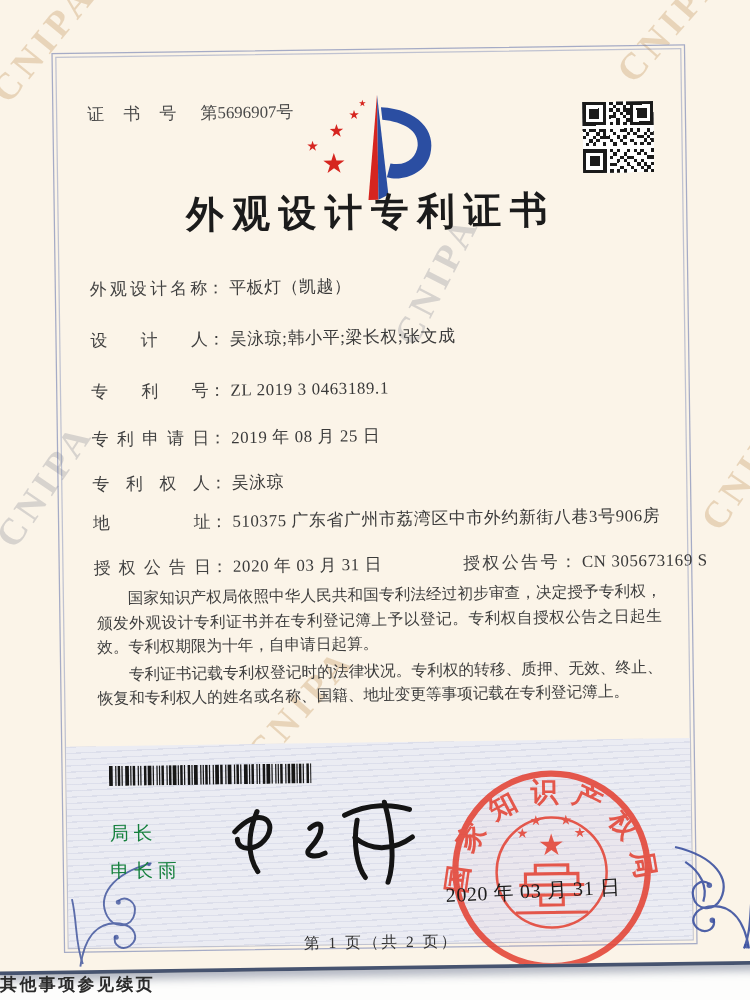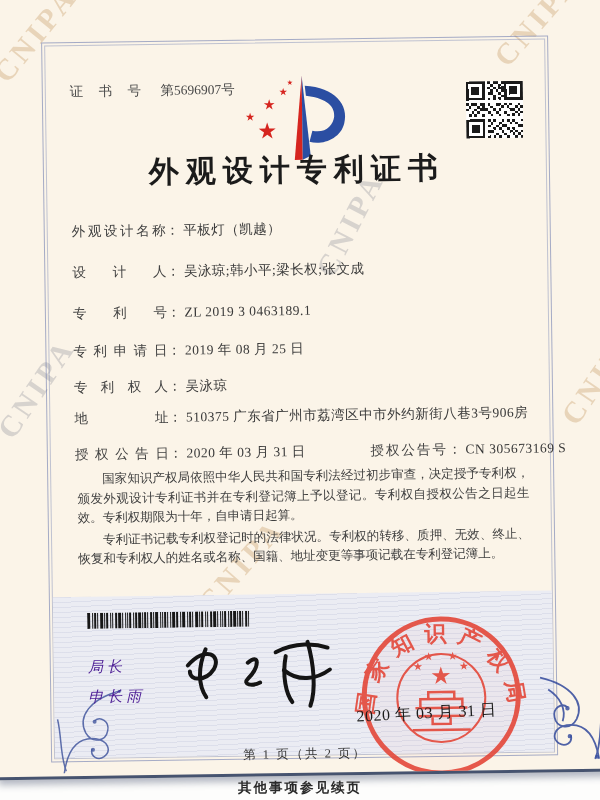--- a/index.html
+++ b/index.html
@@ -22,27 +22,27 @@
   .title{position:absolute;left:0;top:150px;width:100%;text-align:center;font-size:30px;
     font-weight:bold;letter-spacing:7px;color:#1b1b1b;}
   .frow{position:absolute;left:74px;font-size:13.5px;color:#3d3d3d;white-space:nowrap;}
   .frow .lbl{display:inline-block;width:94px;text-align:justify;text-align-last:justify;
     vertical-align:top;color:#424242;}
   .frow .col{margin-right:4px;}
   .frow .val{letter-spacing:.5px;color:#3a3a3a;}
   .paras{position:absolute;left:76px;top:467px;width:452px;font-size:12.5px;line-height:19.5px;
     color:#3f3f3f;text-align:justify;}
   .paras p{margin:0 0 2px 0;text-indent:2em;}
-  .director{position:absolute;left:84px;top:655px;font-size:15px;letter-spacing:4px;color:#4c1d95;font-style:italic;}
+  .director{position:absolute;left:84px;top:655px;font-size:15px;letter-spacing:4px;color:#15803d;}
   .director div{margin-bottom:11px;}
   .sealdate{position:absolute;left:352px;top:705px;font-size:16px;color:#1c1c1c;
     transform:rotate(-2deg);letter-spacing:0.5px;white-space:nowrap;}
   .pageinfo{position:absolute;left:170px;top:746px;width:260px;text-align:center;
     font-size:12.5px;letter-spacing:2px;color:#333;}
-  .contnote{position:absolute;left:0;top:779px;width:600px;text-align:center;font-size:13.5px;
+  .contnote{position:absolute;left:0;top:779px;width:600px;font-size:13.5px;
     font-weight:bold;letter-spacing:2px;color:#2a2a2a;}
 </style>
 </head>
 <body>
 
 <div class="stage">
   <div class="page">
     <div class="content">
 
       <span class="wm wm-tan abs" style="left:-16px;top:14px;transform:rotate(-50deg);">CNIPA</span>

